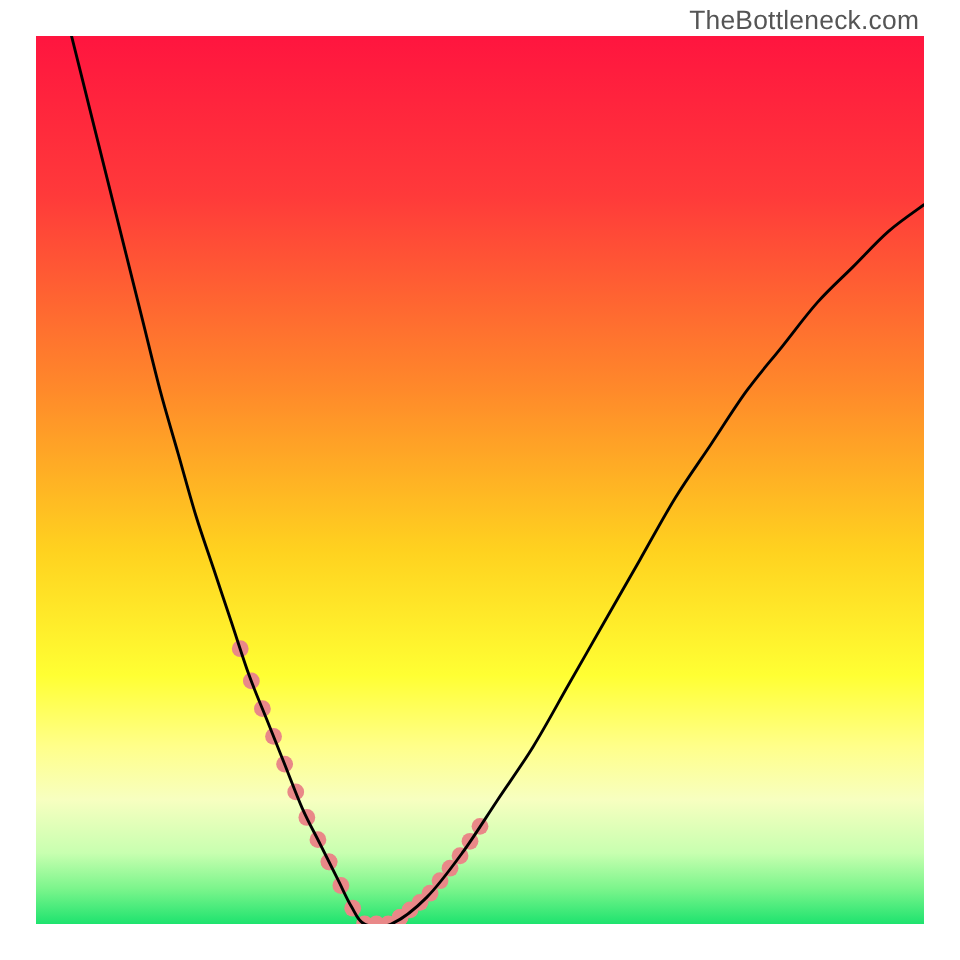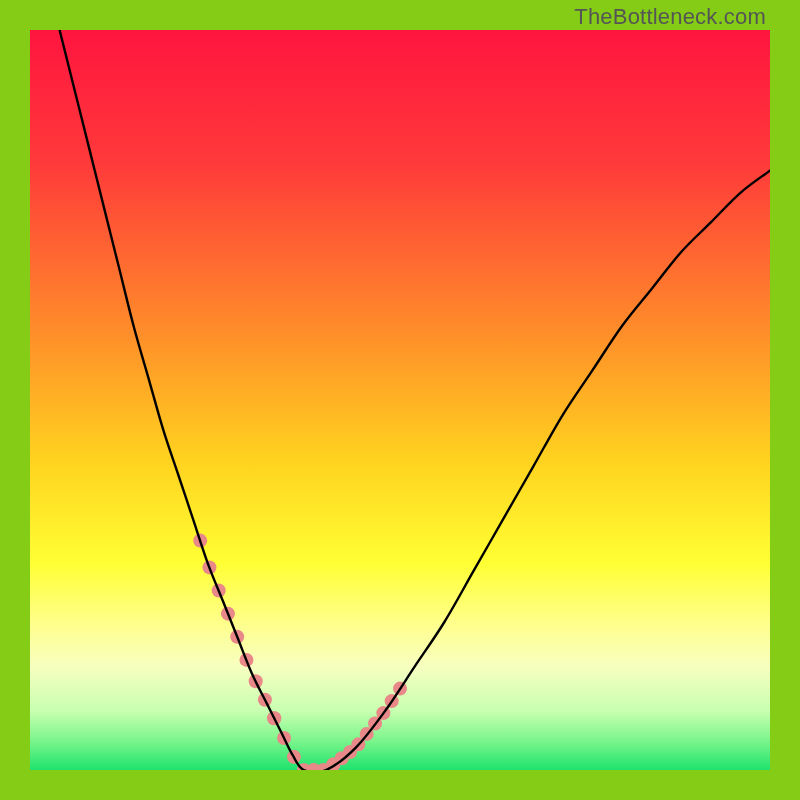--- a/index.html
+++ b/index.html
@@ -8,21 +8,21 @@
     width: 800px;
     height: 800px;
     overflow: hidden;
     background: #000;
     font-family: Arial, Helvetica, sans-serif;
   }
   .chart-frame {
     position: relative;
     width: 800px;
     height: 800px;
-    background: #84cc16;
+    background: #ffffff;
   }
   .plot-area {
     position: absolute;
     left: 30px;
     top: 30px;
     width: 740px;
     height: 740px;
     overflow: hidden;
   }
   .gradient-bg {

